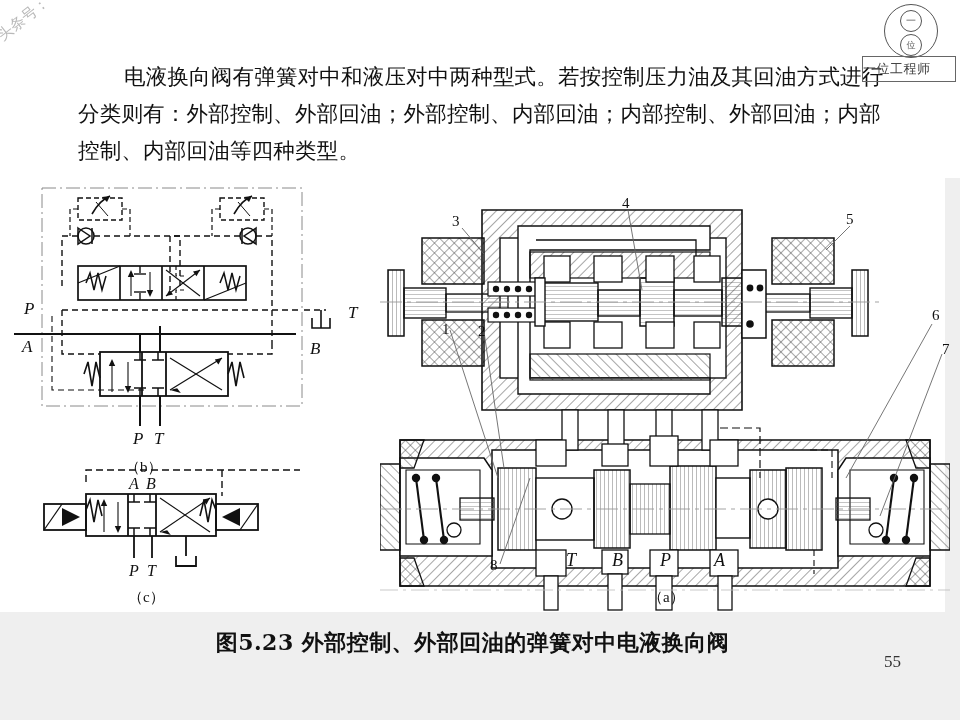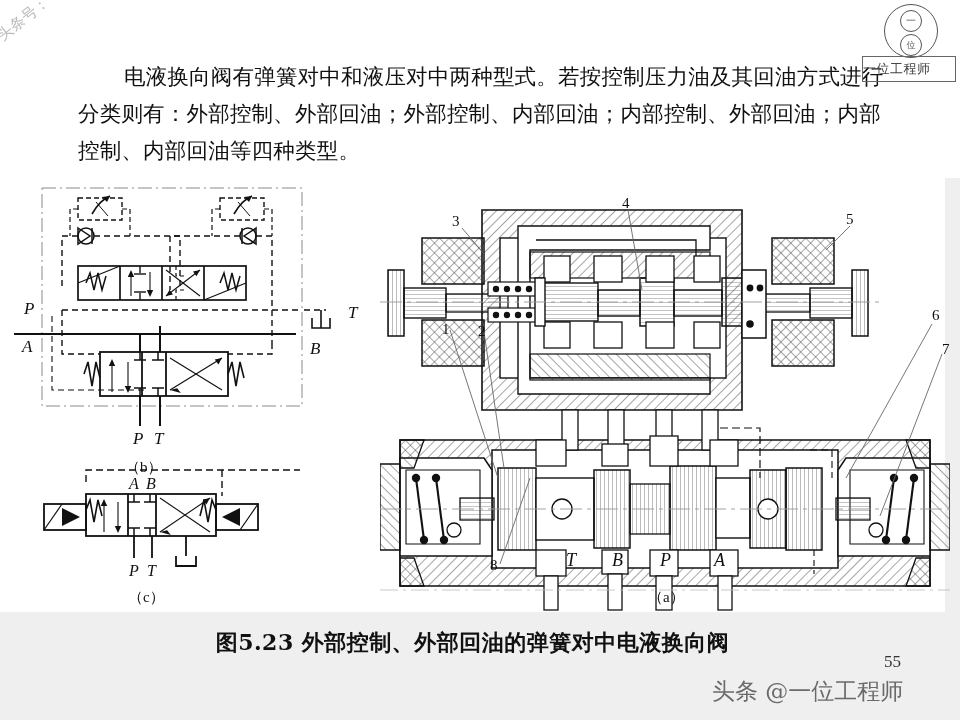--- a/index.html
+++ b/index.html
@@ -460,15 +460,14 @@
       <text class="lbl" x="280" y="388" font-size="18">P</text>
       <text class="lbl" x="334" y="388" font-size="18">A</text>
 
       <text class="sub" x="268" y="424" font-size="17">（a）</text>
     </svg>
 
   </div>
 
   <div class="caption">图5.23  外部控制、外部回油的弹簧对中电液换向阀</div>
   <div class="pagenum">55</div>
-  <div class="wm-bottom">头条 @一位工程师</div>
 
 </div>
 
 </body></html>

